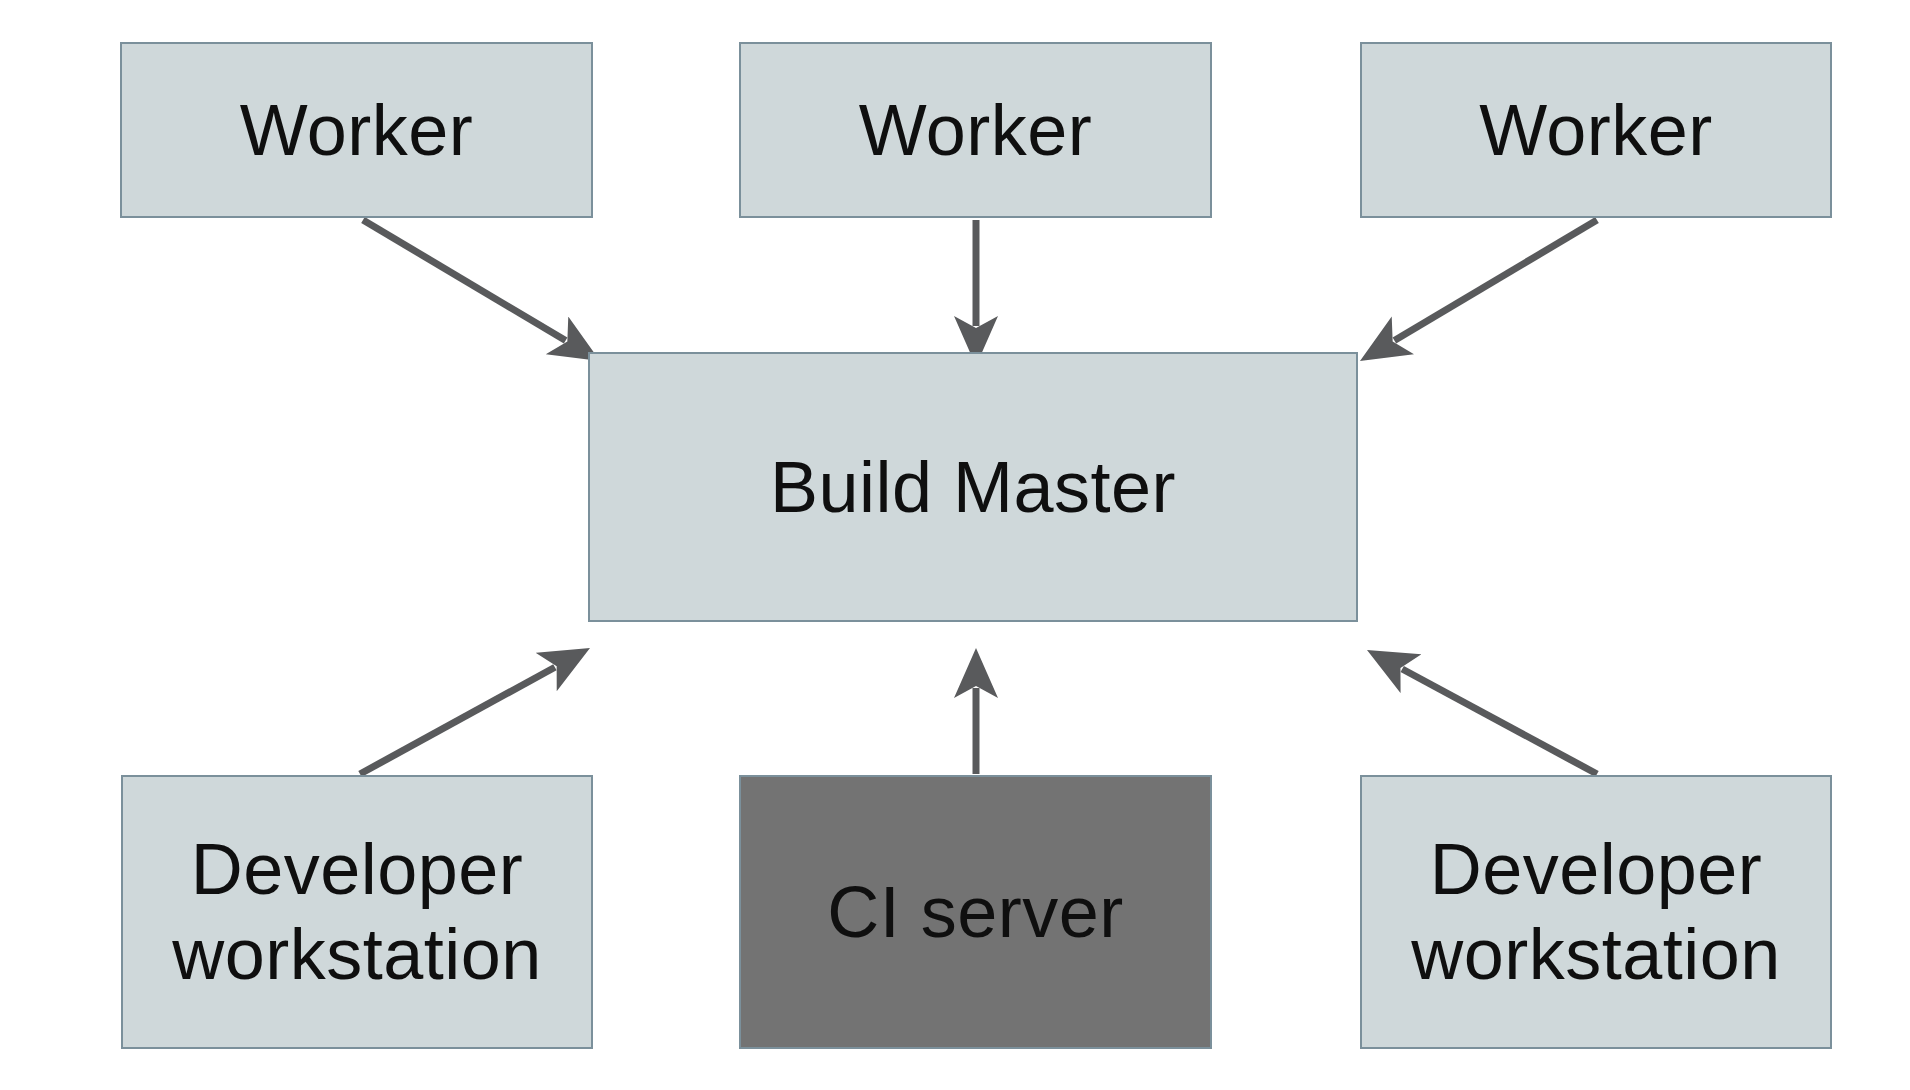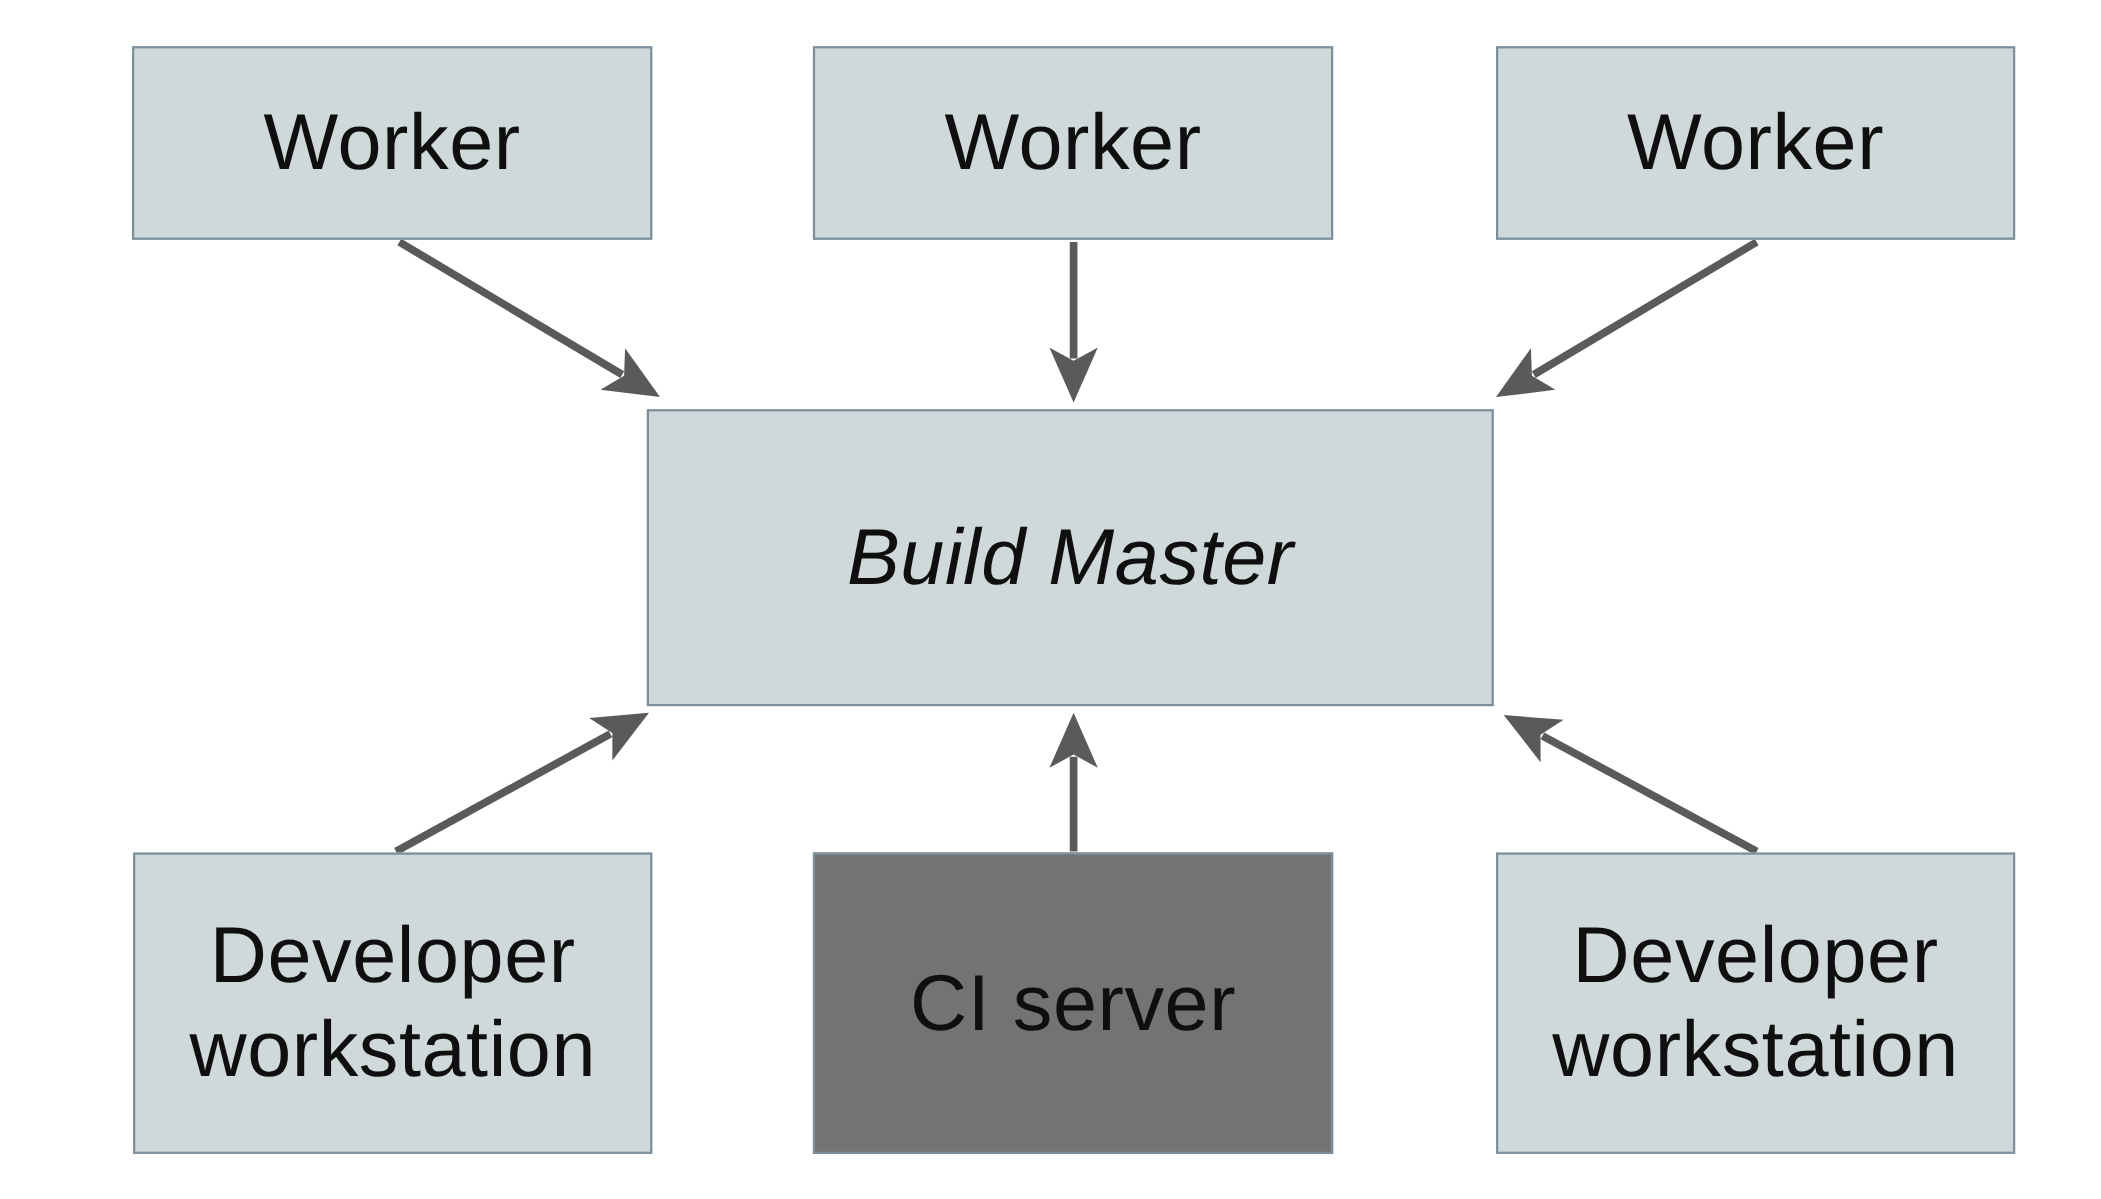--- a/index.html
+++ b/index.html
@@ -63,21 +63,21 @@
   <div id="nodes">
       <div class="node" style="left: 120px; top: 42px; width: 473px; height: 176px; background: rgb(207, 216, 218); border-color: rgb(123, 144, 155);">
         <div class="node-label" style="color: rgb(15, 15, 15);">Worker</div>
       </div>
       <div class="node" style="left: 739px; top: 42px; width: 473px; height: 176px; background: rgb(207, 216, 218); border-color: rgb(123, 144, 155);">
         <div class="node-label" style="color: rgb(15, 15, 15);">Worker</div>
       </div>
       <div class="node" style="left: 1360px; top: 42px; width: 472px; height: 176px; background: rgb(207, 216, 218); border-color: rgb(123, 144, 155);">
         <div class="node-label" style="color: rgb(15, 15, 15);">Worker</div>
       </div>
-      <div class="node" style="left: 588px; top: 372px; width: 770px; height: 270px; background: rgb(207, 216, 218); border-color: rgb(123, 144, 155); font-style: italic;">
+      <div class="node" style="left: 588px; top: 352px; width: 770px; height: 270px; background: rgb(207, 216, 218); border-color: rgb(123, 144, 155);">
         <div class="node-label" style="color: rgb(15, 15, 15);">Build Master</div>
       </div>
       <div class="node" style="left: 121px; top: 775px; width: 472px; height: 274px; background: rgb(207, 216, 218); border-color: rgb(123, 144, 155);">
         <div class="node-label" style="color: rgb(15, 15, 15);">Developer workstation</div>
       </div>
       <div class="node" style="left: 739px; top: 775px; width: 473px; height: 274px; background: #737373; border-color: rgb(123, 144, 155);">
         <div class="node-label" style="color: rgb(15, 15, 15);">CI server</div>
       </div>
       <div class="node" style="left: 1360px; top: 775px; width: 472px; height: 274px; background: rgb(207, 216, 218); border-color: rgb(123, 144, 155);">
         <div class="node-label" style="color: rgb(15, 15, 15);">Developer workstation</div>

